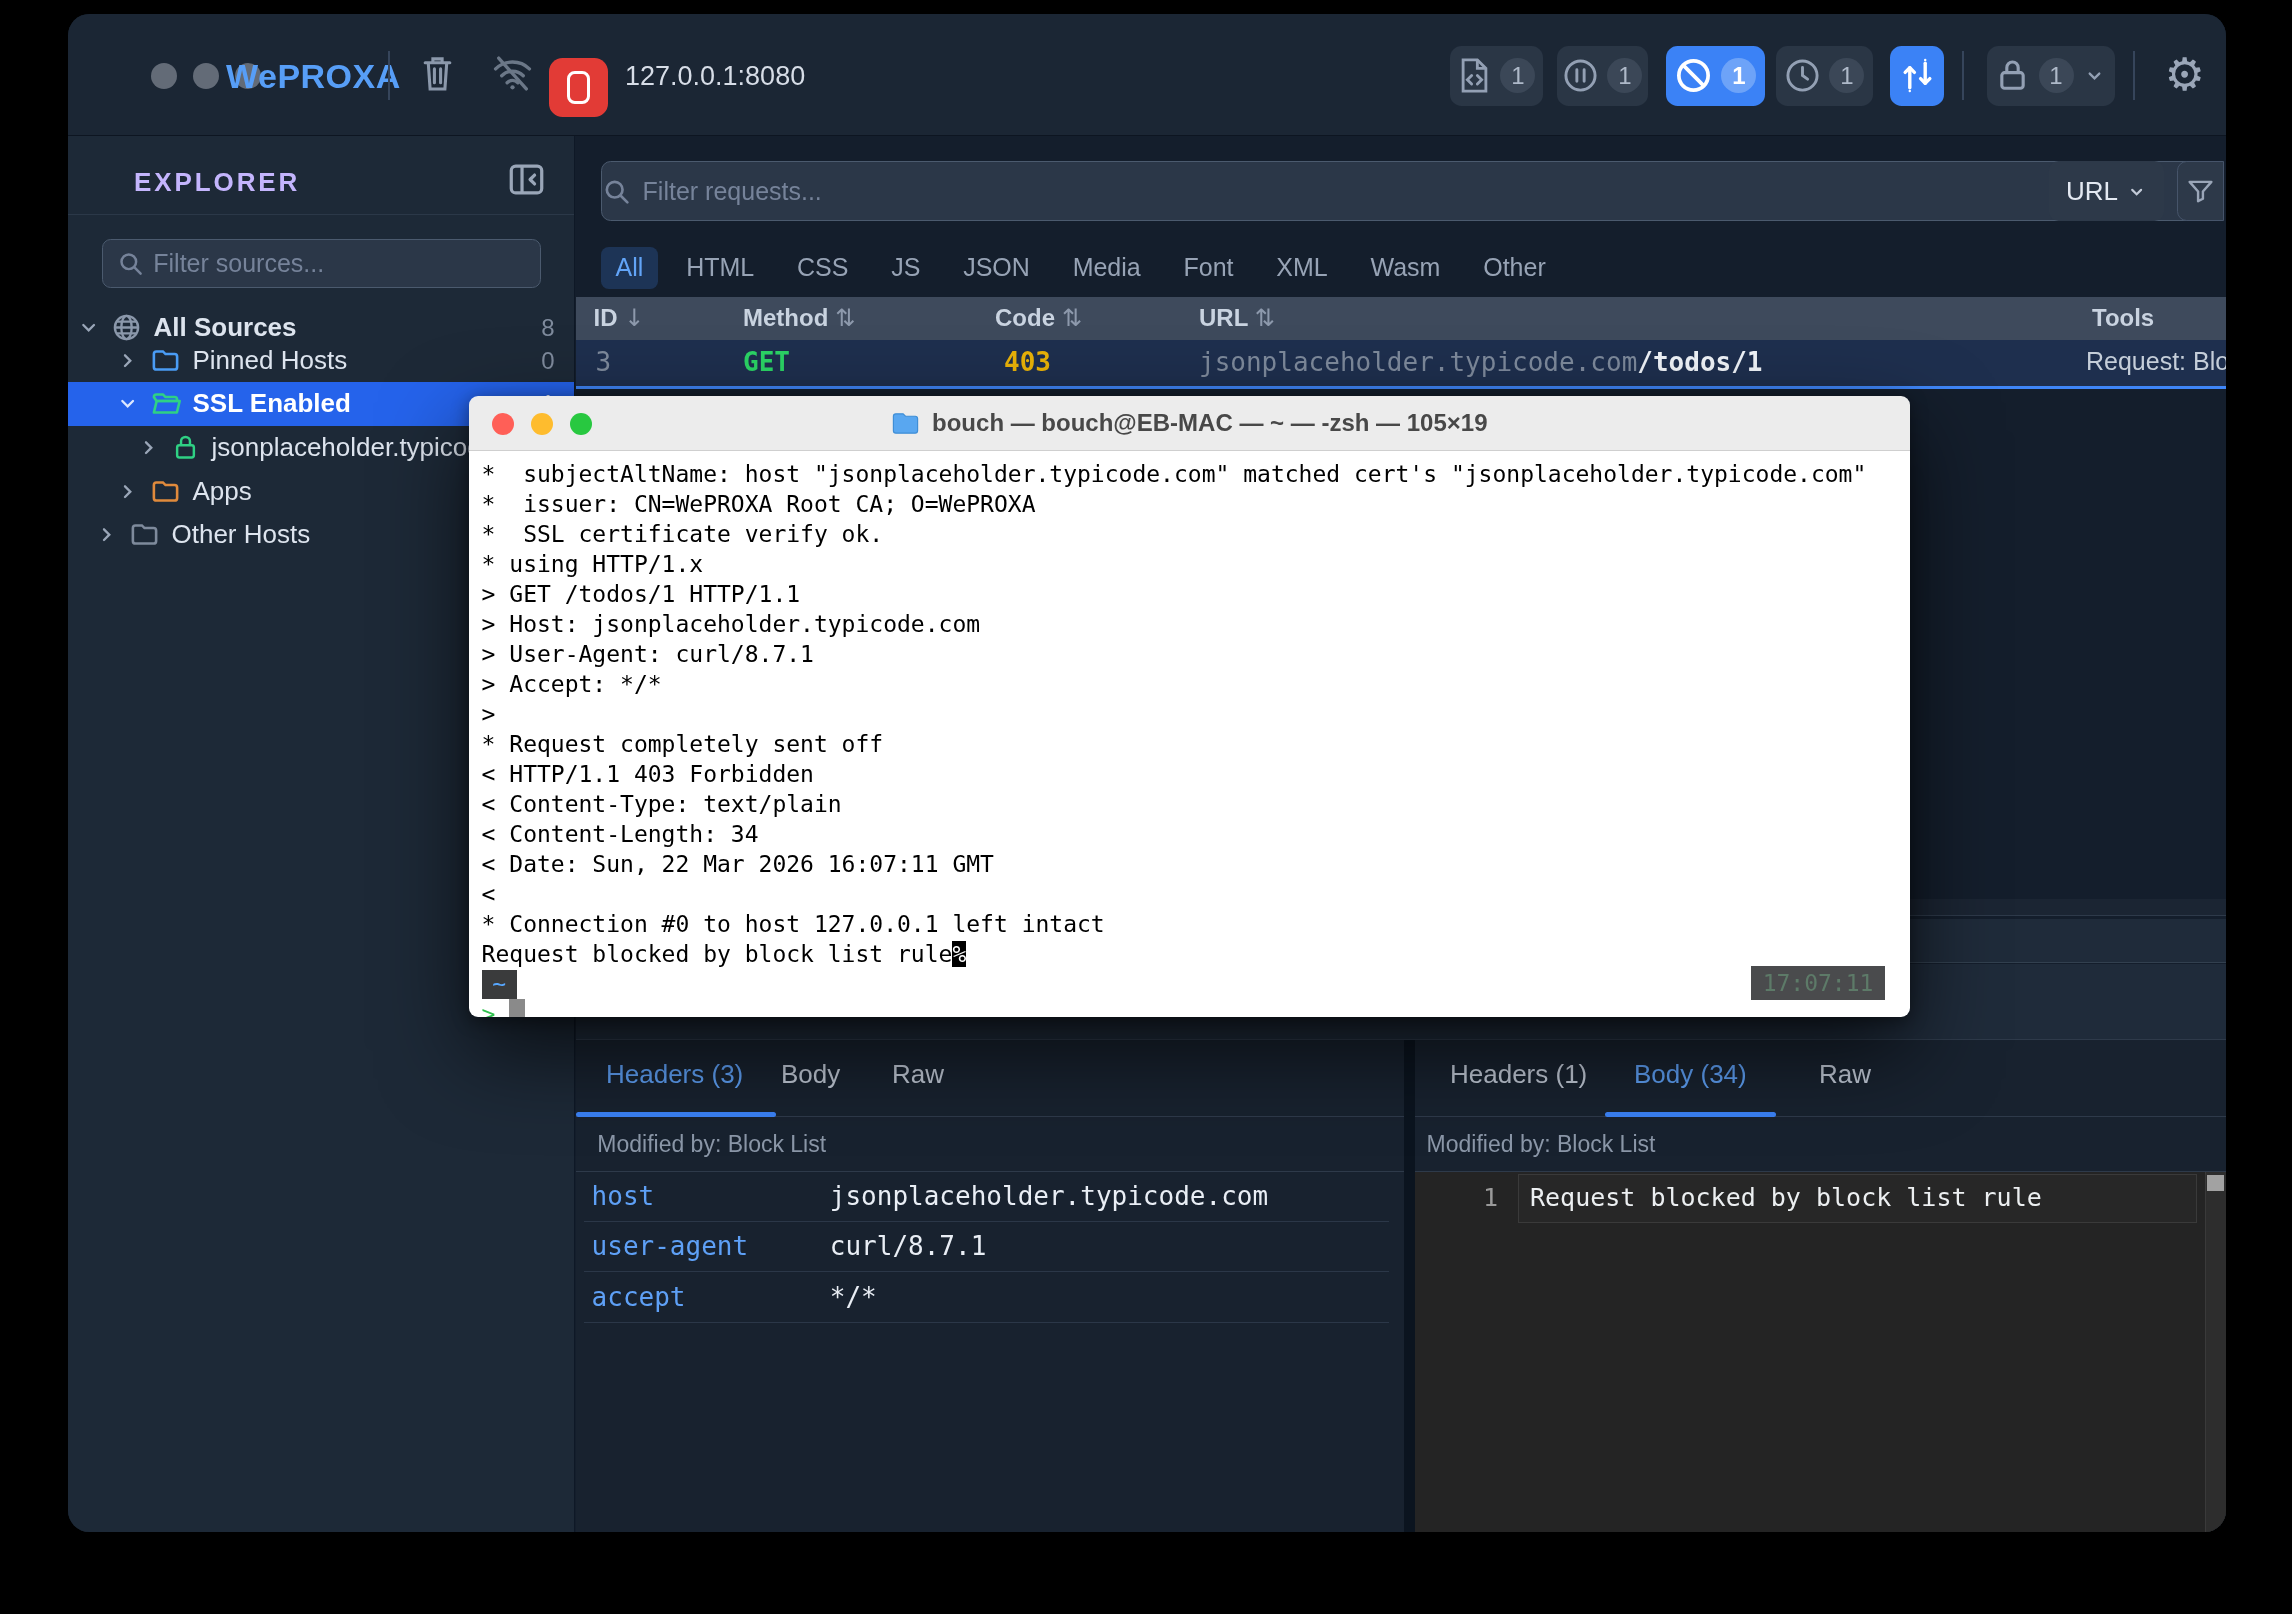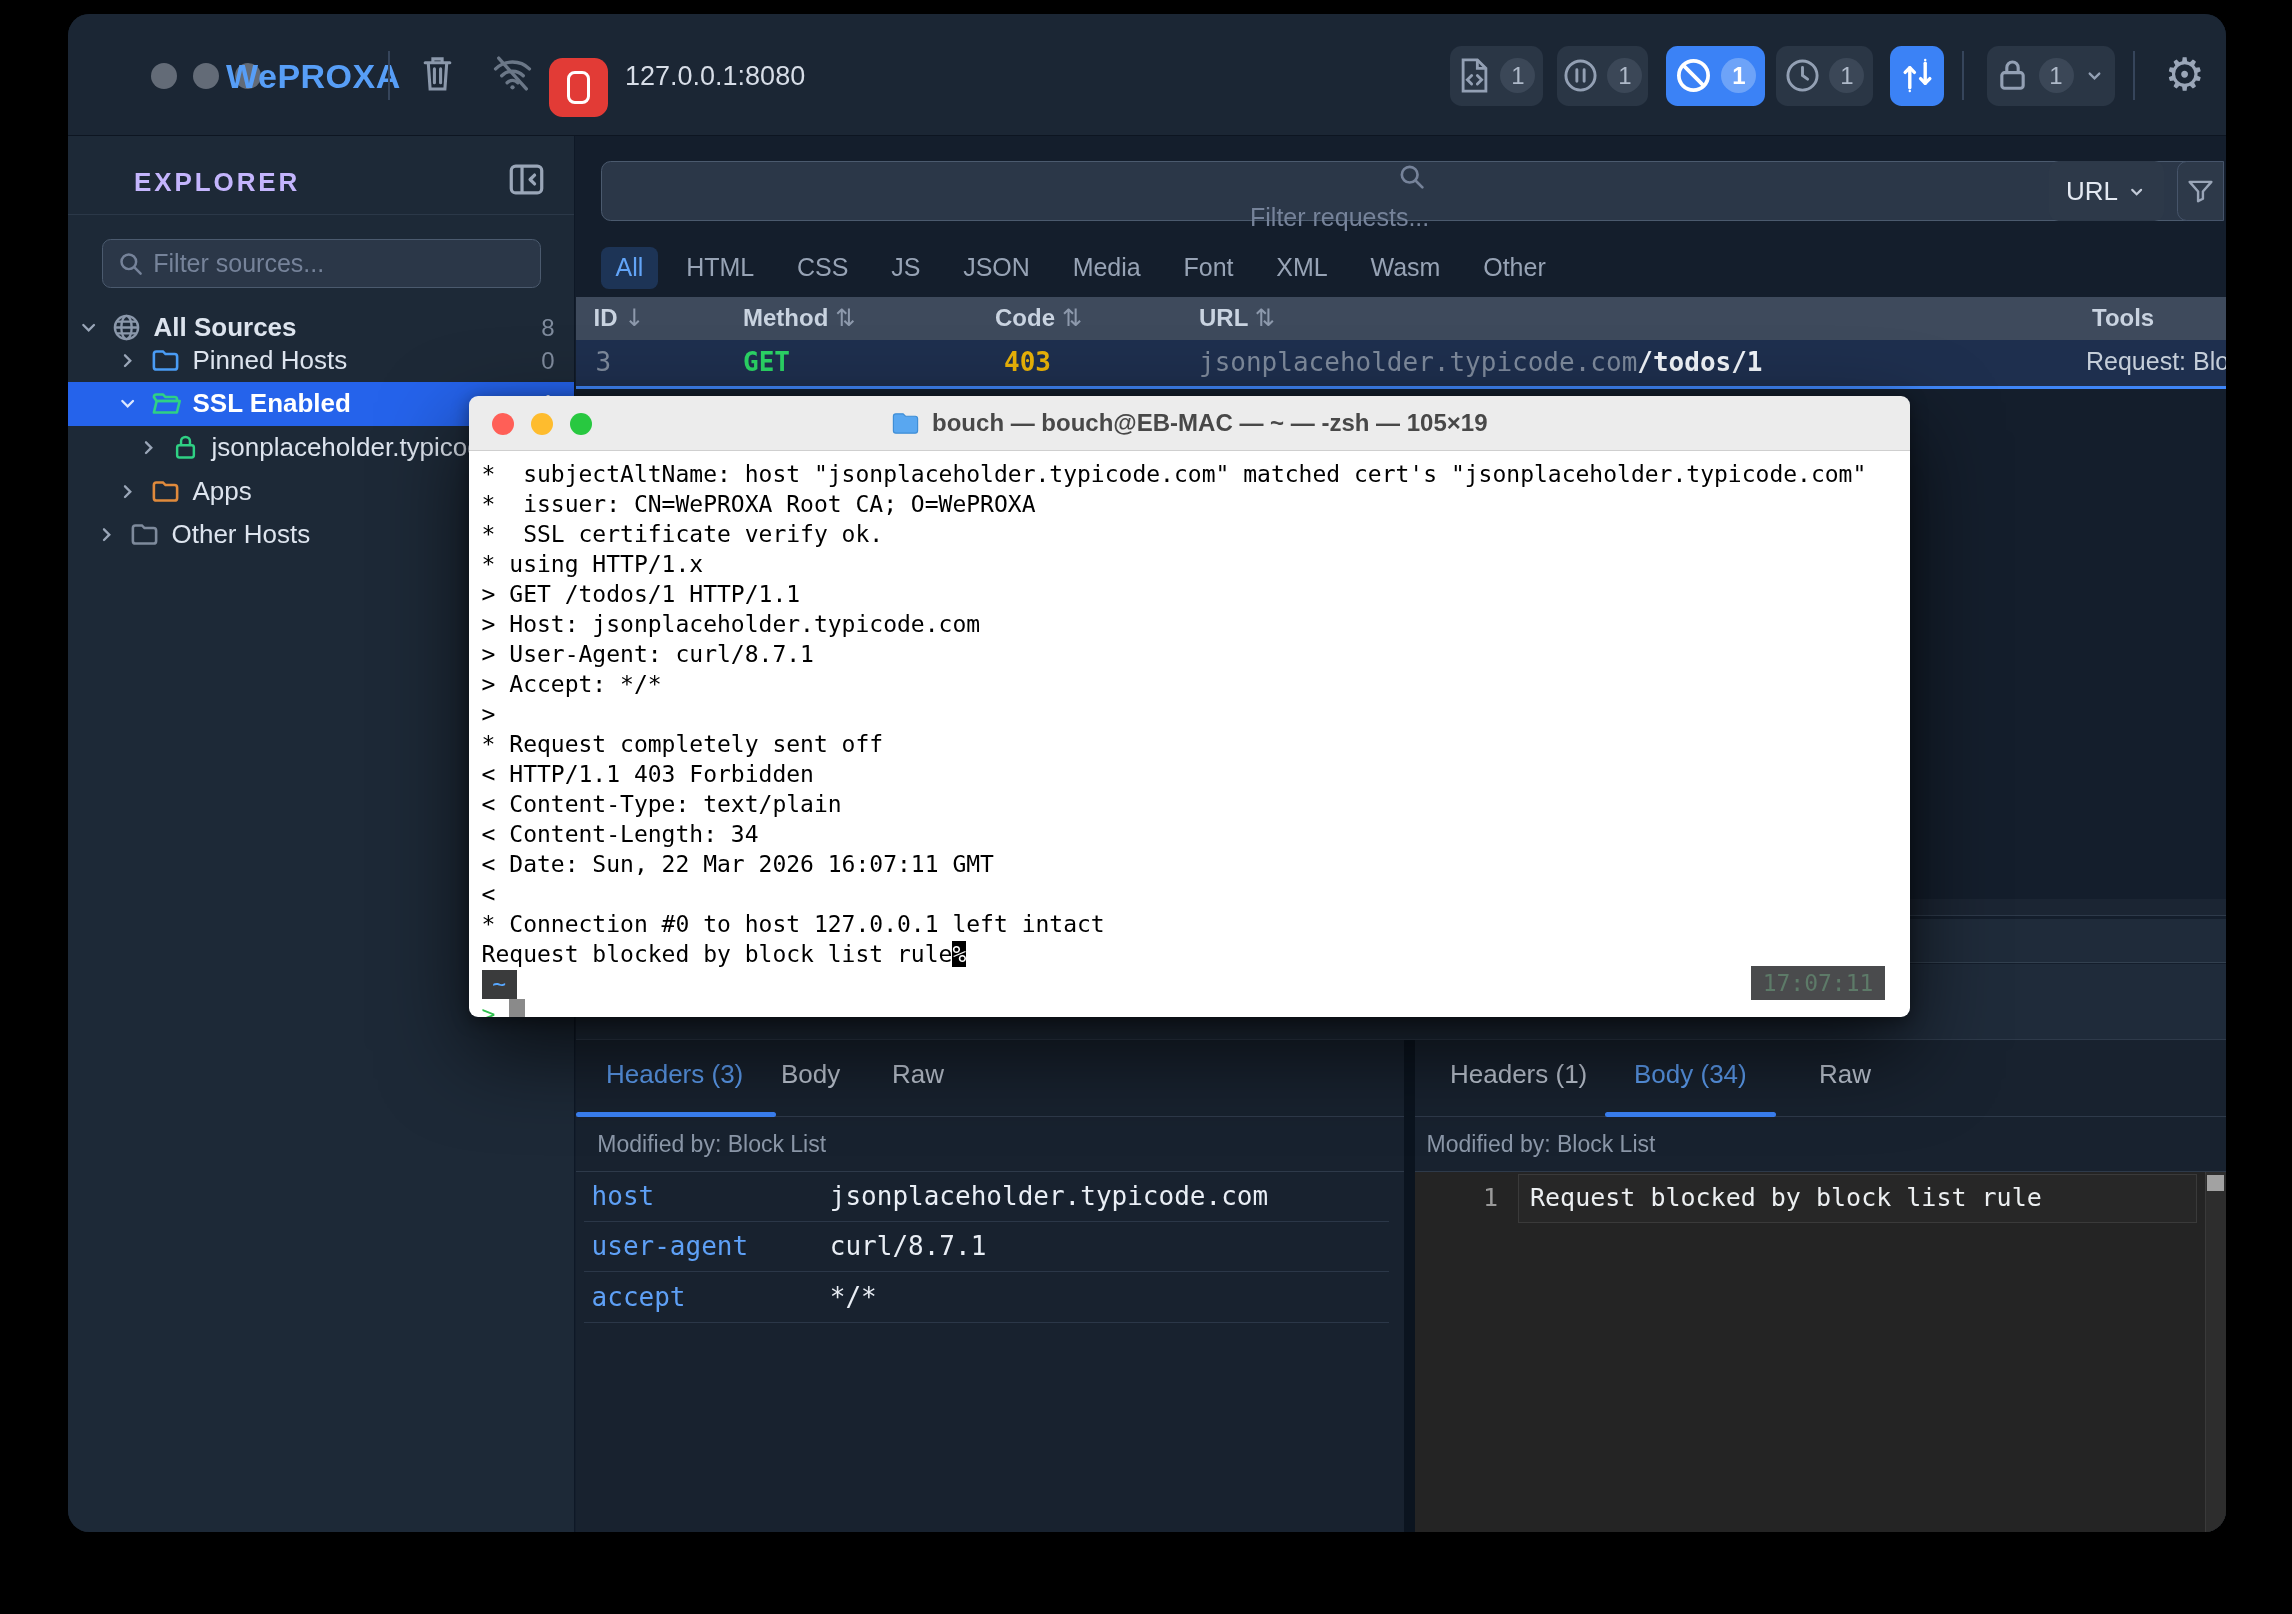--- a/index.html
+++ b/index.html
@@ -54,21 +54,21 @@
   .tree-row.selected { background:#2563eb; color:#fff; }
   .tree-label { white-space:nowrap; }
   .tree-count { position:absolute; right:19.4px; font-size:24px; color:#7f8b9d; }
   .tree-row.selected .tree-count { color:#e8efff; }
   .bold { font-weight:bold; }
 
   
   .main { position:absolute; left:508px; top:136px; right:0; bottom:0; background:#141e2c; }
   .rq-filter { position:absolute; left:25px; top:11.6px; width:1620px; height:60px; background:#2b3748;
                border:1.9px solid #4b5a6e; border-radius:9.7px; display:flex; align-items:center;
-               padding:0 0; gap:11.6px;flex-direction:column; }
+               padding:0 0; gap:11.6px; }
   .url-btn { position:absolute; left:1473px; top:11.6px; width:115px; height:60px; background:#2d3949;
              border:none; border-radius:9.7px; color:#e3e9f2; font-size:26px; display:flex;
              align-items:center; justify-content:center; gap:7.8px; cursor:pointer; }
   .funnel-btn { position:absolute; left:1601px; top:11.6px; width:47px; height:60px; background:#2d3949;
                 border:1.9px solid #46546a; border-radius:9.7px 0 0 9.7px; display:flex; align-items:center;
                 justify-content:center; cursor:pointer; }
 
   .type-tabs { position:absolute; left:25px; top:97px; height:50px; display:flex; align-items:flex-start; gap:13.6px; }
   .type-tab { font-size:25px; color:#97a3b5; padding:6.8px 14.6px; border-radius:7.8px; cursor:pointer; }
   .type-tab.active { color:#62a4f7; background:#1d3456; }

